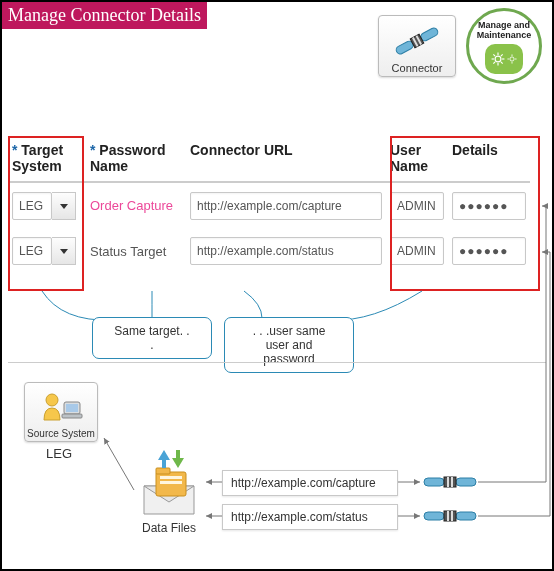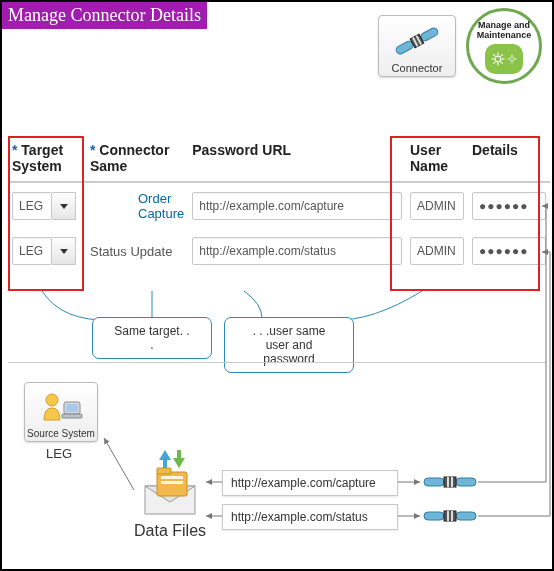--- a/index.html
+++ b/index.html
@@ -11,21 +11,21 @@
     background: #fff;
   }
   .frame {
     width: 554px;
     height: 571px;
     border: 2px solid #000;
     position: relative;
     overflow: hidden;
   }
   .title-bar {
-    background: #a21caf;
+    background: #be185d;
     color: #fff;
     font-family: Georgia, 'Times New Roman', serif;
     font-size: 18px;
     padding: 3px 6px;
     display: inline-block;
   }
   .top-right {
     position: absolute;
     top: 6px;
     right: 10px;
@@ -64,21 +64,21 @@
     border-radius: 10px;
     margin-top: 4px;
     display:flex; align-items:center; justify-content:center;
     gap:2px;
   }
   .gear-bubble svg { display:block; }
   .table-zone {
     position: absolute;
     top: 138px;
     left: 6px;
-    right: 2px;
+    right: 22px;
   }
   .tbl {
     width: 100%;
     border-collapse: collapse;
   }
   .tbl th {
     text-align: left;
     font-weight: bold;
     font-size: 14px;
     padding: 2px 4px;
@@ -162,21 +162,21 @@
   .source-tile .icon-slot { height: 42px; display:flex; align-items:center; justify-content:center; }
   .leg-label {
     position: absolute;
     top: 68px; left: 38px;
     font-size: 13px;
   }
   .datafiles-block {
     position: absolute;
     top: 68px; left: 126px;
     text-align: center;
-    font-size: 16px;
+    font-size: 12px;
   }
   .url-box {
     position: absolute;
     border: 1px solid #c8c8c8;
     background: #fff;
     padding: 5px 8px;
     font-size: 12px;
     width: 176px;
     box-shadow: 0 1px 2px rgba(0,0,0,0.1);
   }
@@ -258,40 +258,40 @@
       <colgroup>
         <col class="col-target">
           <col class="col-name">
           <col class="col-url">
           <col class="col-user">
           <col class="col-pass">
       </colgroup>
       <thead>
         <tr>
           <th><span class="req">Target System</span></th>
-          <th><span class="req">Connector Same</span></th>
-          <th>Password URL</th>
+          <th><span class="req">Password Name</span></th>
+          <th>Connector URL</th>
           <th>User Name</th>
           <th>Details</th>
         </tr>
       </thead>
       <tbody>
         <tr>
           <td>
             <div class="select-wrap">
               <div class="field">LEG</div>
               <div class="select-btn">
                 <svg width="10" height="10" viewBox="0 0 10 10">
                     <polygon points="1,3 9,3 5,8" fill="#333"></polygon>
                   </svg>
               </div>
             </div>
           </td>
           <td>
-              <div style="color:#0369a1;margin-left:48px;">Order Capture</div>
+              <div style="color:#ec4899;">Order Capture</div>
             </td>
           <td>
               <div class="field">http://example.com/capture</div>
             </td>
           <td>
               <div class="field">ADMIN</div>
             </td>
           <td>
               <div class="field" style="letter-spacing:1px;">●●●●●●</div>
             </td>
@@ -301,21 +301,21 @@
             <div class="select-wrap">
               <div class="field">LEG</div>
               <div class="select-btn">
                 <svg width="10" height="10" viewBox="0 0 10 10">
                     <polygon points="1,3 9,3 5,8" fill="#333"></polygon>
                   </svg>
               </div>
             </div>
           </td>
           <td>
-              <div style="color:#555;">Status Update</div>
+              <div style="color:#555;">Status Target</div>
             </td>
           <td>
               <div class="field">http://example.com/status</div>
             </td>
           <td>
               <div class="field">ADMIN</div>
             </td>
           <td>
               <div class="field" style="letter-spacing:1px;">●●●●●●</div>
             </td>

